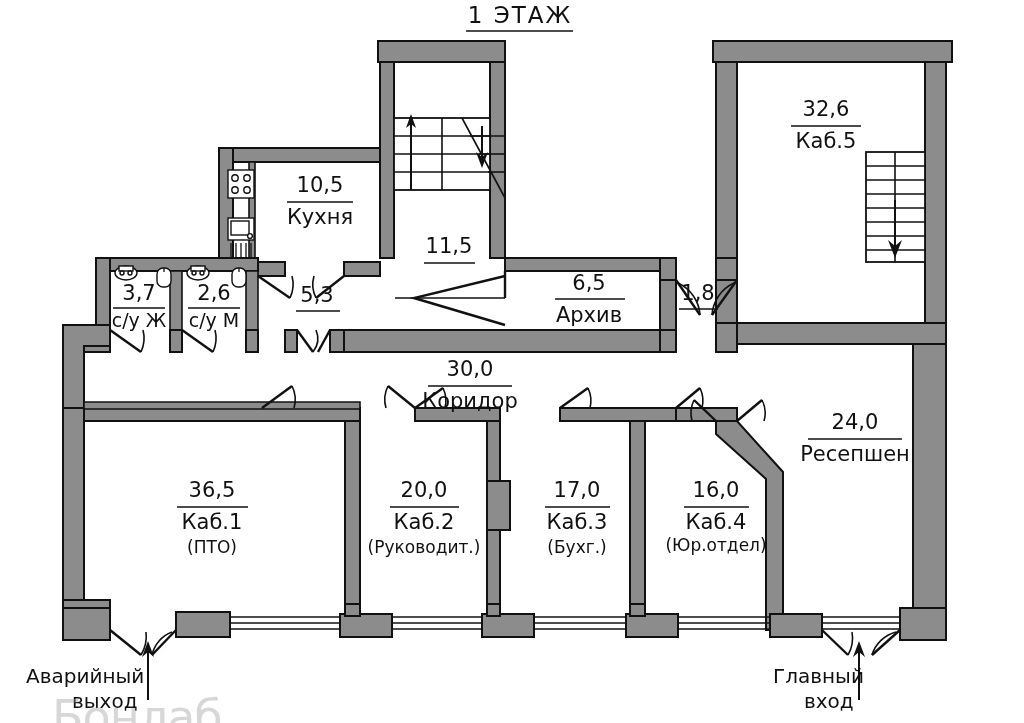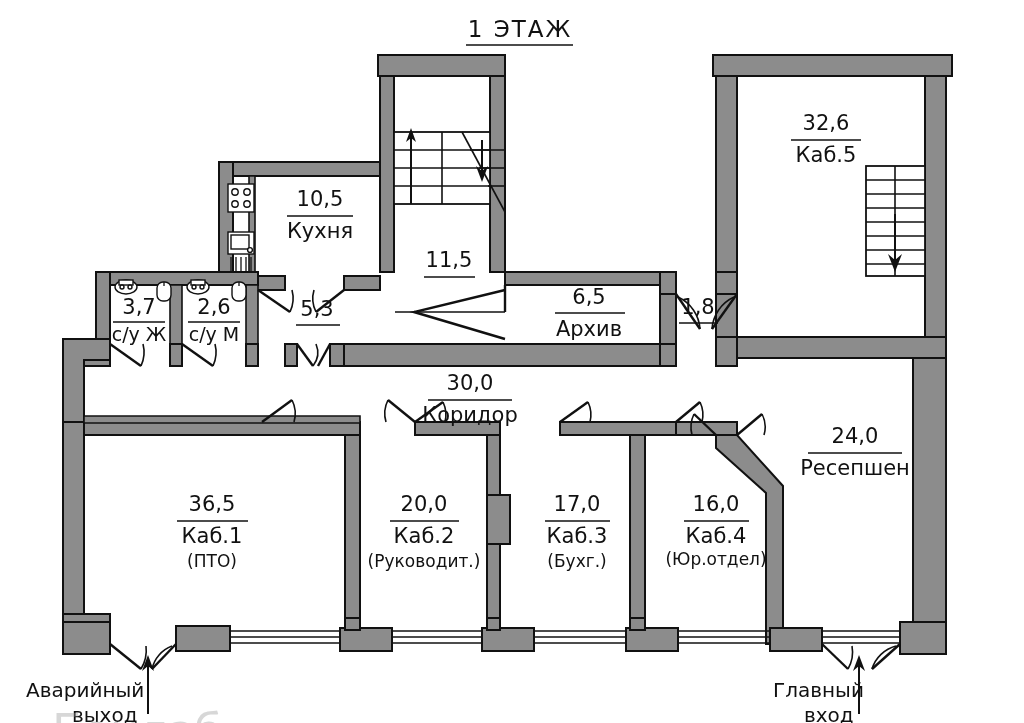--- a/index.html
+++ b/index.html
@@ -9,21 +9,21 @@
   }
   body {
     width: 1024px;
     height: 723px;
     overflow: hidden;
     font-family: "DejaVu Sans", sans-serif;
     position: relative;
   }
   #plan-root {
     position: absolute;
-    left: 0; top: 14px;
+    left: 0; top: 0;
     width: 1024px;
     height: 695px;
   }
   svg#floorplan {
     display: block;
     width: 1024px;
     height: 723px;
   }
   .wall {
     fill: #8c8c8c;

